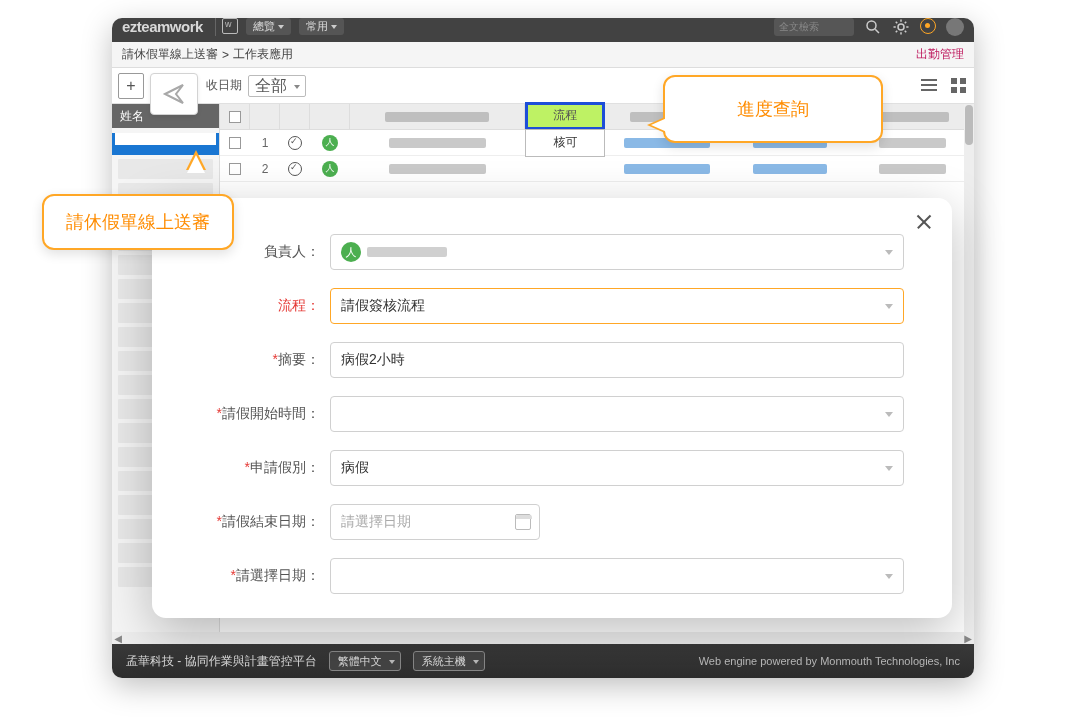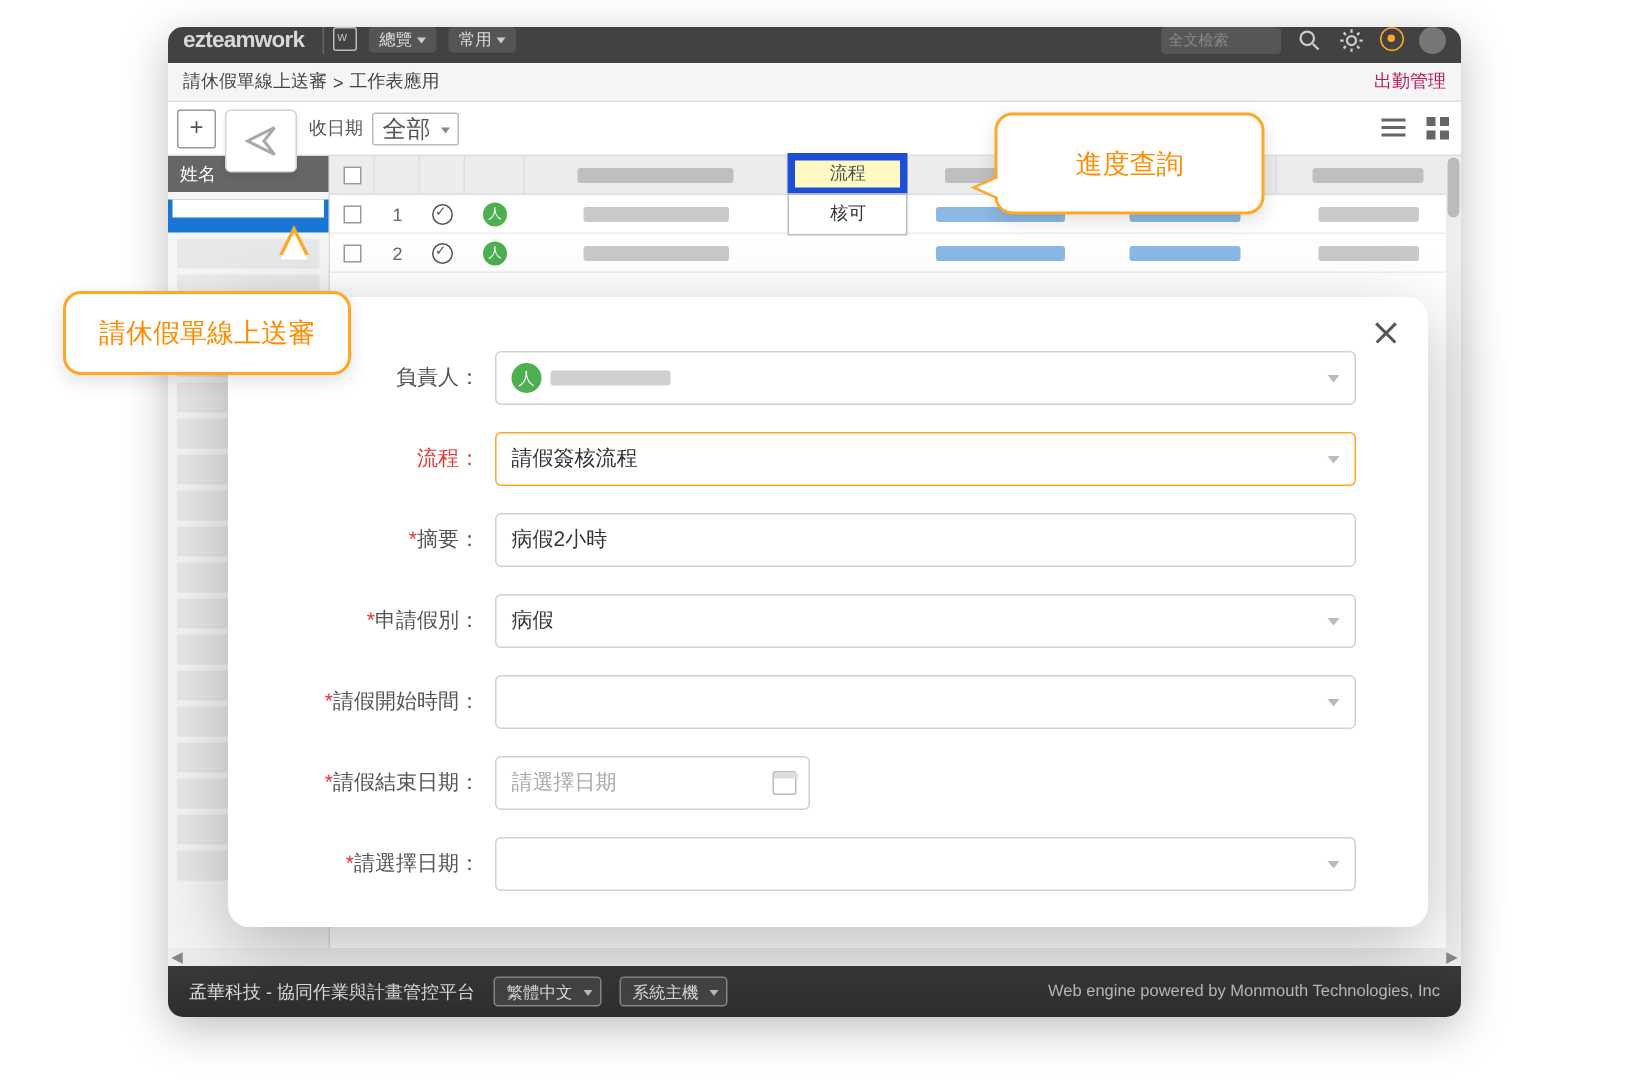--- a/index.html
+++ b/index.html
@@ -64,21 +64,21 @@
 .sidebar { width:108px; background:#f5f5f5; border-right:1px solid #ddd; }
 .sidebar-header { height:24px;background:#666;color:#fff;font-size:12px;display:flex;align-items:center;padding-left:8px;}
 .sidebar-item-active { height:22px; background:#1976d2; margin:4px 0; }
 .sidebar-item-active-inner { height:12px; background:#fff; margin:5px 3px 0 3px; }
 .sidebar-row { height:20px; background:#e8e8e8; margin:4px 6px; border-radius:1px;}
 .main { flex:1; position:relative; }
 .table-header { height:26px; background:#ececec; display:flex; align-items:center; border-bottom:1px solid #ddd;}
 .th-cell { height:26px; display:flex;align-items:center;justify-content:center; font-size:12px; color:#555; border-right:1px solid #ddd;}
 .th-checkbox{width:30px;} .th-num{width:30px;} .th-status{width:30px;} .th-user{width:40px;}
 .th-block{flex:1;} 
-.th-process{width:80px;background:#fef9c3;border:5px solid #1d4ed8;position:relative;top:-1px;height:28px;}
+.th-process{width:80px;background:#bef264;border:3px solid #1d4ed8;position:relative;top:-1px;height:28px;}
 .th-block .bar{width:60%;height:10px;background:#bfbfbf;border-radius:2px;margin:auto;}
 .table-row{height:26px;display:flex;align-items:center;border-bottom:1px solid #eee;}
 .td{display:flex;align-items:center;justify-content:center;font-size:12px;}
 .td-chk{width:30px;} .td-num{width:30px;color:#666;} .td-status{width:30px;} .td-user{width:40px;}
 .td-block{flex:1;}
 .chk{width:12px;height:12px;border:1px solid #999;background:#fff;}
 .status-circle{width:14px;height:14px;border:1.5px solid #555;border-radius:50%;position:relative;}
 .status-circle::after{content:"✓";font-size:9px;position:absolute;left:1px;top:-1px;color:#555;}
 .user-avatar{width:16px;height:16px;border-radius:50%;background:#4caf50;display:flex;align-items:center;justify-content:center;color:#fff;font-size:9px;}
 .td-bar{height:10px;background:#c9c9c9;border-radius:2px;}
@@ -126,21 +126,21 @@
 .owner-name{width:80px;height:10px;background:#d0d0d0;border-radius:2px;}
 .date-field{width:210px;position:relative;}
 .date-field .cal-icon{position:absolute;right:8px;top:9px;width:16px;height:16px;border:1px solid #bbb;border-radius:2px;}
 .date-field .cal-icon::before{content:"";position:absolute;width:16px;height:4px;background:#ddd;top:0;left:0;border-radius:2px 2px 0 0;}
 
 
 .callout{position:absolute;background:#fff;border:2px solid #ffa726;border-radius:12px;padding:14px 22px;font-size:18px;font-weight:500;color:#ff8c00;box-shadow:0 4px 12px rgba(0,0,0,0.12);}
 .callout-send{left:22px;top:194px;margin-left:20px;}
 .callout-send::before{content:"";position:absolute;left:142px;top:-46px;width:0;height:0;border-left:10px solid transparent;border-right:10px solid transparent;border-bottom:20px solid #ffa726;}
 .callout-send::after{content:"";position:absolute;left:143px;top:-41px;width:0;height:0;border-left:9px solid transparent;border-right:9px solid transparent;border-bottom:18px solid #fff;}
-.callout-progress{left:663px;top:75px;width:180px;text-align:center;padding:20px 10px;}
+.callout-progress{left:663px;top:75px;width:220px;text-align:center;padding:20px 10px;}
 .callout-progress::before{content:"";position:absolute;left:-18px;top:40px;width:0;height:0;border-top:8px solid transparent;border-bottom:8px solid transparent;border-right:18px solid #ffa726;}
 .callout-progress::after{content:"";position:absolute;left:-14px;top:41px;width:0;height:0;border-top:7px solid transparent;border-bottom:7px solid transparent;border-right:16px solid #fff;}
 </style>
 </head>
 <body>
 
 <div class="app-frame">
 
   <div class="header-bar">
     <span class="logo">ezteamwork</span>
@@ -362,33 +362,33 @@
   <div class="form-row">
     <div class="form-label"><span class="req">*</span><span>摘要：</span></div>
     <div class="form-field">
       <div class="field-box">
         <span>病假2小時</span>
       </div>
     </div>
   </div>
 
   <div class="form-row">
+    <div class="form-label"><span class="req">*</span><span>請假開始時間：</span></div>
+    <div class="form-field">
+      <div class="field-box">
+        <div class="chev"></div>
+      </div>
+    </div>
+  </div>
+
+  <div class="form-row">
     <div class="form-label"><span class="req">*</span><span>申請假別：</span></div>
     <div class="form-field">
       <div class="field-box">
         <span>病假</span>
-        <div class="chev"></div>
-      </div>
-    </div>
-  </div>
-
-  <div class="form-row">
-    <div class="form-label"><span class="req">*</span><span>請假開始時間：</span></div>
-    <div class="form-field">
-      <div class="field-box">
         <div class="chev"></div>
       </div>
     </div>
   </div>
 
   <div class="form-row">
     <div class="form-label"><span class="req">*</span><span>請假結束日期：</span></div>
     <div class="form-field">
       <div class="field-box date-field">
         <span class="placeholder">請選擇日期</span>

